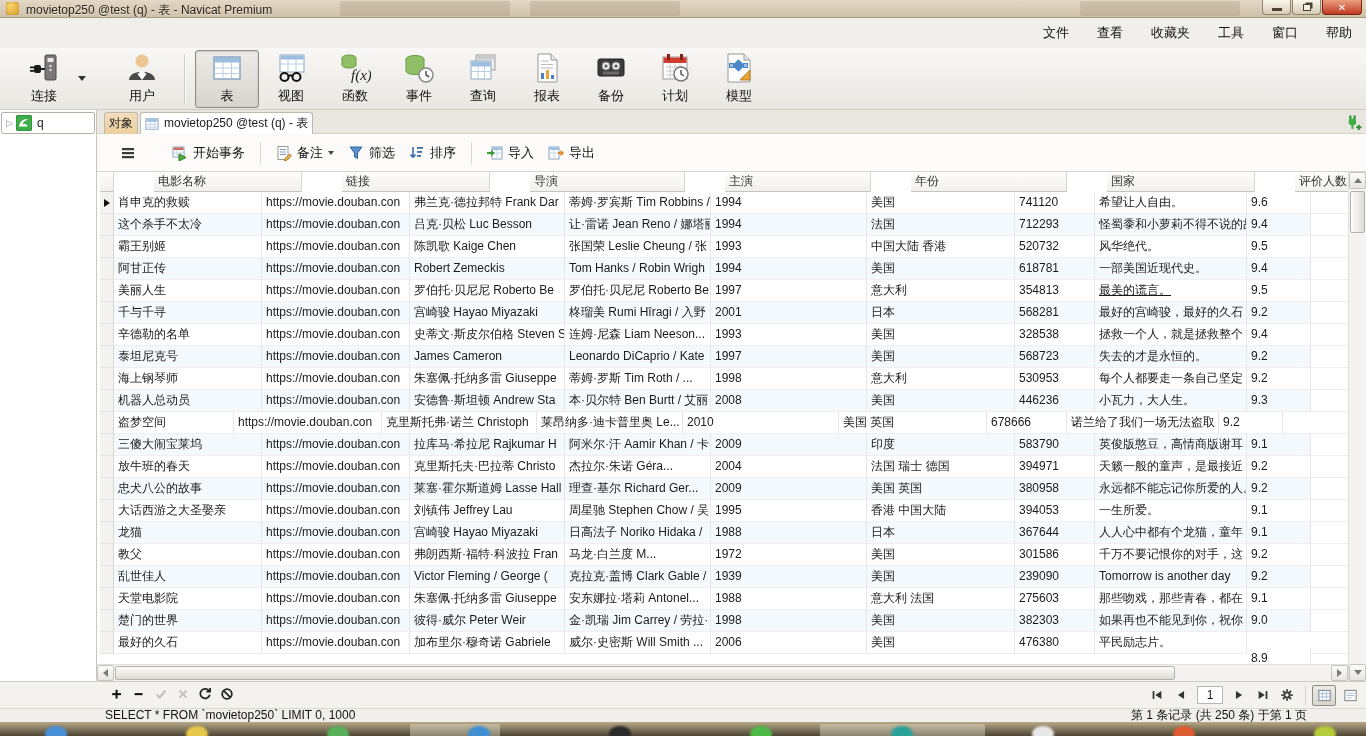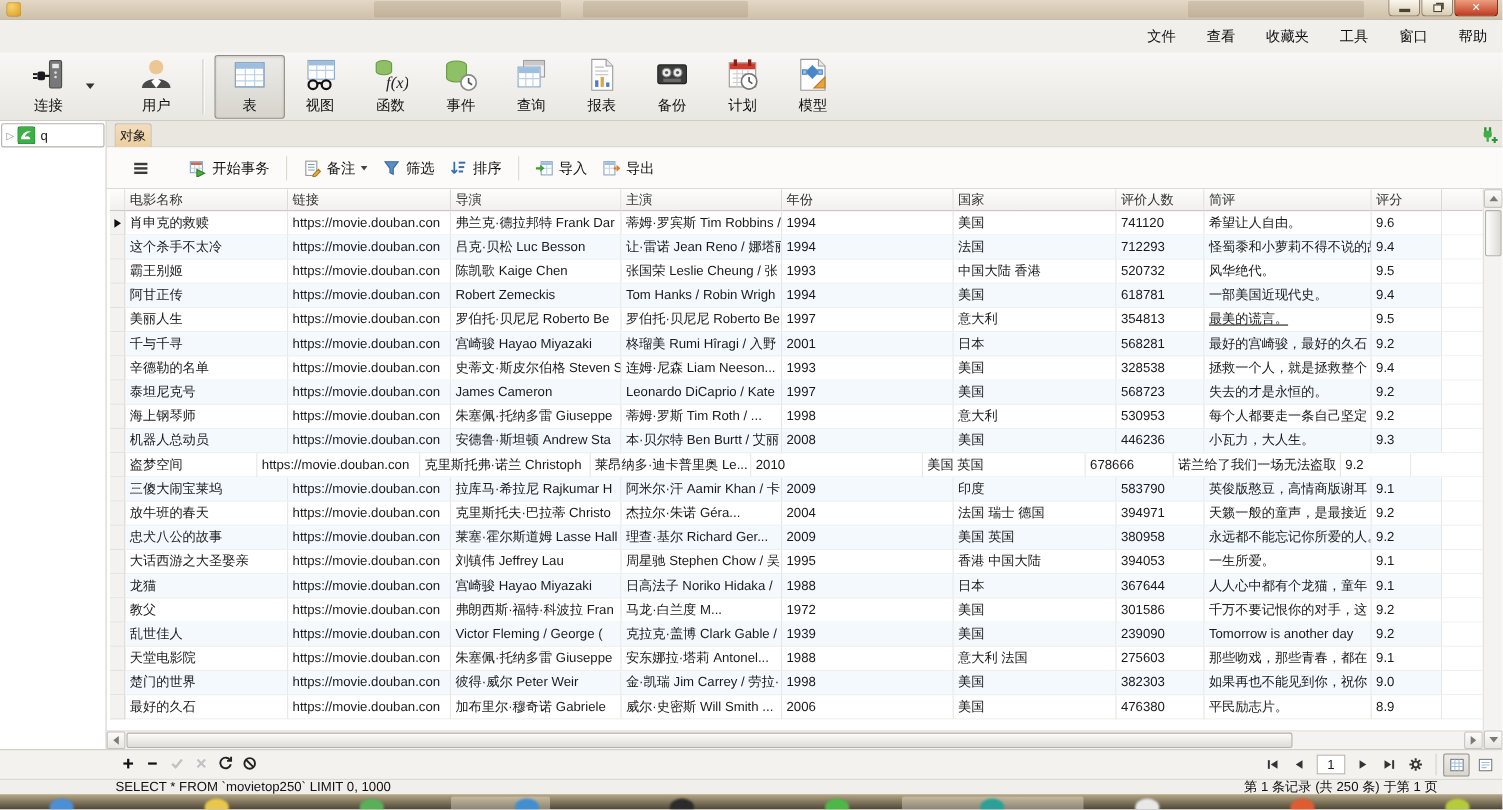--- a/index.html
+++ b/index.html
@@ -68,21 +68,21 @@
   .tt-btn .sicon svg { width:16px; height:16px; }
   .tt-btn.menu-only .sicon { margin-right:0; }
   .tt-sep { width:1px; height:22px; background:#dcd9d3; margin:0 8px; }
   .tt-caret { width:0; height:0; border-left:3.5px solid transparent; border-right:3.5px solid transparent; border-top:4px solid #444; margin-left:5px; }
   .tt-gap { width:22px; }
 
   
   .grid-area { position:absolute; left:97px; top:172px; width:1251px; height:492px; background:#fff; overflow:hidden; }
   .grid-inner { padding-left:3px; }
   .grow { display:flex; height:22px; }
-  .grid-header { display:flex; height:20px; }
+  .grid-header { display:flex; height:20px;gap:40px; }
   .gh { height:20px; line-height:19px; padding:0 4px; background:linear-gradient(#fdfdfc,#f1f0ee);
     border-right:1px solid #d9d7d3; border-bottom:1px solid #c6c4c0; color:#333; overflow:hidden; white-space:nowrap; flex:none; }
   .gh.corner { width:14px; padding:0; }
   .gh.fill { flex:1; border-right:none; }
   .gc { height:22px; line-height:21px; padding:0 4px; border-right:1px solid #e7e6e4; border-bottom:1px solid #f0efee;
     overflow:hidden; white-space:nowrap; flex:none; background:transparent; }
   .rowhead { width:14px; padding:0; background:#f3f2f0; border-right:1px solid #d9d7d3; border-bottom:1px solid #e4e2df;
     display:flex; align-items:center; justify-content:center; flex:none; height:22px; }
   .cur-marker { width:0; height:0; border-top:4px solid transparent; border-bottom:4px solid transparent; border-left:6px solid #111; }
   .grow.alt .gc { background:#f4f9fd; }
@@ -125,20 +125,21 @@
   .taskbar { position:absolute; left:0; top:722px; width:1366px; height:14px;
     background:linear-gradient(#bca océ,#6b6049); background:linear-gradient(#b7a888,#4d4534); overflow:hidden; }
   .tk-slot { position:absolute; top:2px; height:12px; background:rgba(255,248,230,.35); border-radius:2px 2px 0 0; }
   .tk-dot { position:absolute; top:4px; width:22px; height:16px; border-radius:50%; filter:blur(1px); }
 </style>
 </head>
 <body>
 
 <div class="titlebar">
   <div class="app-icon"></div>
+  <span class="title-text">movietop250 @test (q) - 表 - Navicat Premium</span>
   <div class="ghost" style="left:340px;width:170px"></div>
   <div class="ghost" style="left:530px;width:150px"></div>
   <div class="ghost" style="left:1080px;width:160px"></div>
   <div class="winbtns">
     <div class="winbtn">
         <span class="glyph-min"></span>
       </div>
     <div class="winbtn">
         <span class="glyph-restore"></span>
       </div>
@@ -284,20 +285,28 @@
           <path d="M3 11.5 C4 5.5 9 3 12.5 5 C9.5 5 7 7 6.8 9.5 C9 8.2 11.5 9.2 11.5 11.5 Z" fill="#fff"></path>
         </svg></span>
     <span class="conn-label">q</span>
   </div>
 </div>
 
 <div class="tabbar">
   <div class="tabs">
       <div class="tab  objects">
         <span>对象</span>
+      </div>
+      <div class="tab active">
+        <span class="tab-ticon"><svg viewBox="0 0 16 16">
+            <rect x="1" y="2" width="14" height="12" fill="#fff" stroke="#8aa6c2"></rect>
+            <rect x="1.5" y="2.5" width="13" height="3" fill="#9dbede"></rect>
+            <path d="M1 8.5 h14 M1 11.5 h14 M6 5.5 v8.5 M11 5.5 v8.5" stroke="#b9cfe4" fill="none"></path>
+          </svg></span>
+        <span>movietop250 @test (q) - 表</span>
       </div>
     </div>
   <div class="newconn"><svg viewBox="0 0 16 16">
         <path d="M5 1.5 v4 M9 1.5 v4" stroke="#2f8f3a" stroke-width="2"></path>
         <rect x="3.5" y="4.5" width="7" height="6" rx="2" fill="#3fae49"></rect>
         <path d="M7 10.5 v3.5" stroke="#3fae49" stroke-width="2"></path>
         <path d="M10.5 12.5 h5 M13 10 v5" stroke="#2f8f3a" stroke-width="1.8"></path>
       </svg></div>
 </div>
 
@@ -648,21 +657,21 @@
         <div class="grow">
           <div class="rowhead"></div>
           <div class="gc" style="width: 148px;">最好的久石</div>
           <div class="gc" style="width: 148px;">https://movie.douban.con</div>
           <div class="gc" style="width: 155px;">加布里尔·穆奇诺 Gabriele</div>
           <div class="gc" style="width: 146px;">威尔·史密斯 Will Smith ...</div>
           <div class="gc" style="width: 156px;">2006</div>
           <div class="gc" style="width: 148px;">美国</div>
           <div class="gc" style="width: 80px;">476380</div>
           <div class="gc" style="width: 152px;">平民励志片。</div>
-          <div class="gc" style="width: 64px;">8.9</div>
+          <div class="gc" style="width: 64px; margin-top: 16px;">8.9</div>
           <div class="gc fill"></div>
         </div>
       </div>
   </div>
 </div>
 
 <div class="hscroll">
   <div class="sb-btn" style="left:0;top:0;width:17px;height:16px">
       <span class="arr left"></span>
     </div>

